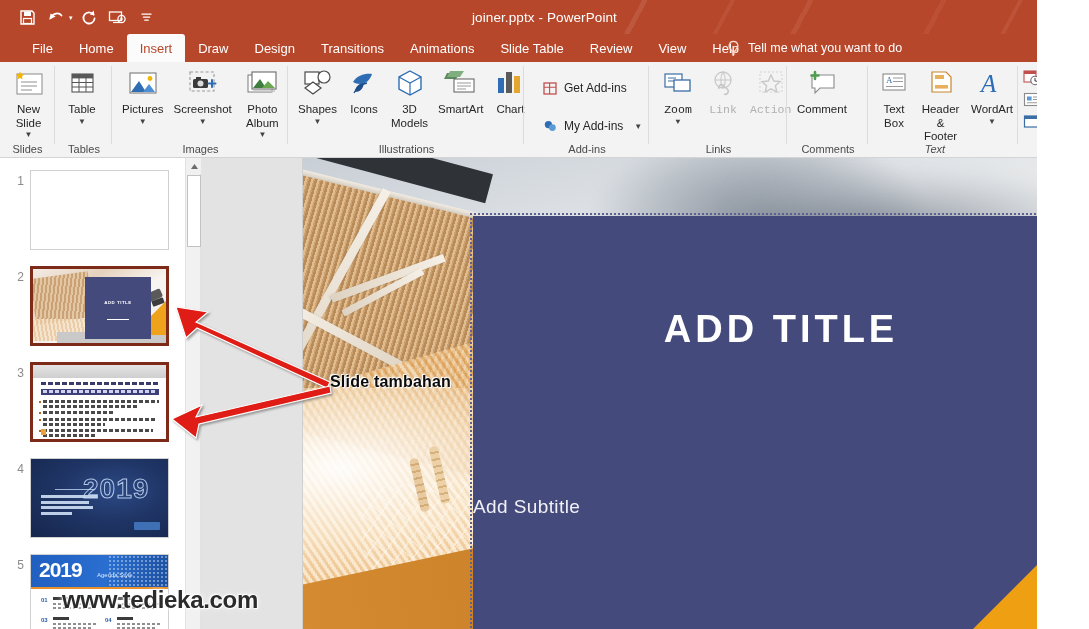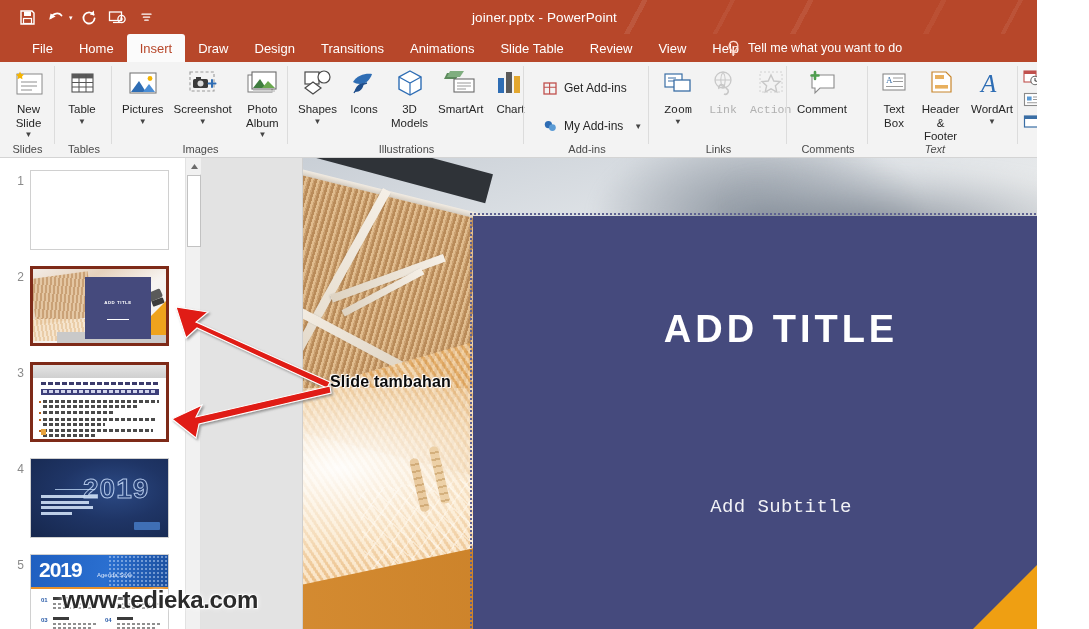--- a/index.html
+++ b/index.html
@@ -265,22 +265,22 @@
   }
   .orangetri {
     position:absolute; right:0; bottom:0; width:0; height:0;
     border-left:116px solid transparent; border-bottom:116px solid #ef9f12;
   }
   .slide-title {
     position:absolute; left:170px; top:150px; width:616px; text-align:center;
     color:#ffffff; font-size:38px; font-weight:bold; letter-spacing:4px;
   }
   .slide-sub {
-    position:absolute; left:170px; top:338px; width:616px; text-align:center;
-    color:#f1f1f5; font-size:19px; letter-spacing:.4px;font-family:Liberation Mono, monospace;
+    position:absolute; left:170px; top:338px; width:616px; text-align:left;
+    color:#f1f1f5; font-size:19px; letter-spacing:.4px;
   }
 
   
   .anno { position:absolute; left:0; top:0; width:1089px; height:629px; pointer-events:none;margin-top:8px; }
   .anno-text {
     position:absolute; left:330px; top:365px;
     font-size:16px; font-weight:bold; color:#0b0b0b;
     text-shadow:0 0 2px #fff, 0 0 4px #fff, 1px 1px 0 #fff, -1px -1px 0 #fff;
     letter-spacing:.2px;
   }

